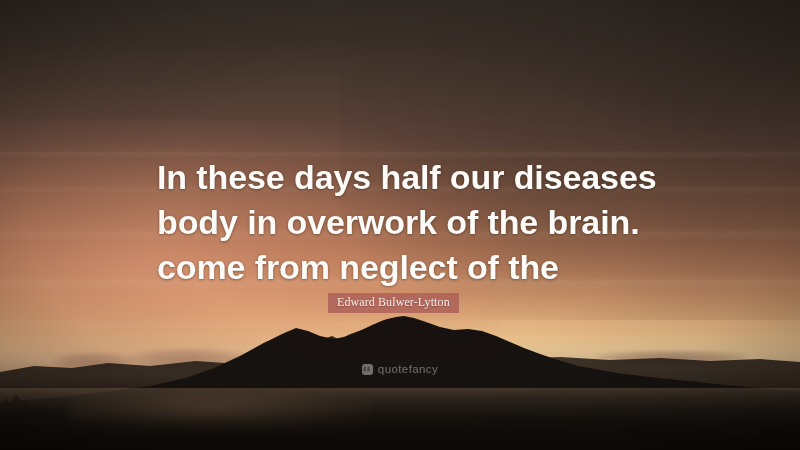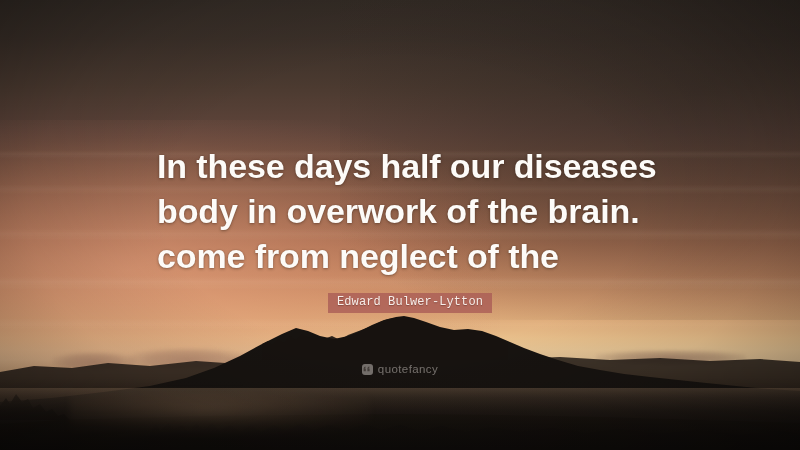--- a/index.html
+++ b/index.html
@@ -139,42 +139,42 @@
     background:radial-gradient(ellipse at 50% 46%,
       rgba(0,0,0,0) 42%,
       rgba(0,0,0,0.10) 66%,
       rgba(0,0,0,0.26) 84%,
       rgba(0,0,0,0.40) 100%);
     pointer-events:none;
   }
 
   
   .quote-block {
-    position:absolute; left:157px; top:144px;
+    position:absolute; left:157px; top:155px;
     width:500px;
   }
   .quote-line {
     display:block;
     color:#fdfbf8;
     font-family:"Liberation Sans", sans-serif;
     font-weight:bold;
     font-size:34px;
     line-height:45px;
     letter-spacing:-0.1px;
     white-space:nowrap;
     text-shadow:0 1px 3px rgba(40,24,16,0.40), 0 0 1px rgba(40,24,16,0.30);
   }
 
   
   .author-badge {
     position:absolute; left:328px; top:293px;
     padding:2px 9px 3px 9px;
     background:rgba(170,92,86,0.80);
     color:#f7eeea;
-    font-family:Liberation Mono, monospace;
+    font-family:Liberation Serif, serif;
     font-size:12px;
     line-height:15px;
     letter-spacing:0.1px;
     white-space:nowrap;
     text-shadow:0 1px 1px rgba(60,24,20,0.35);
   }
 
   
   .watermark {
     position:absolute; left:0; top:363px;

